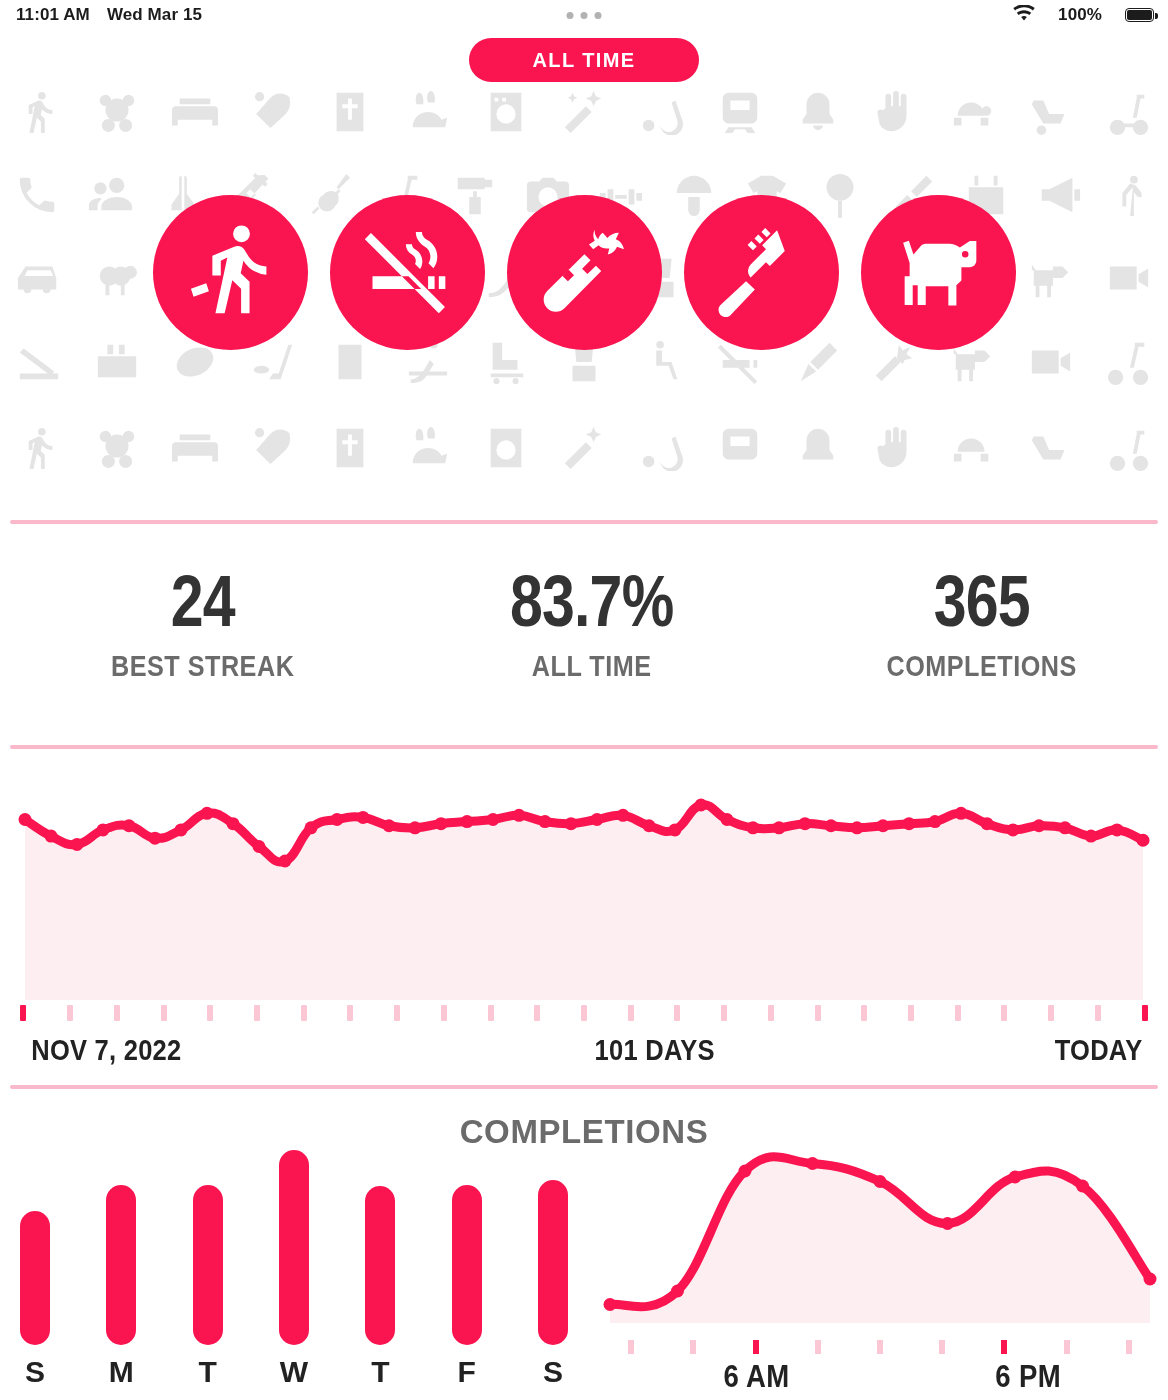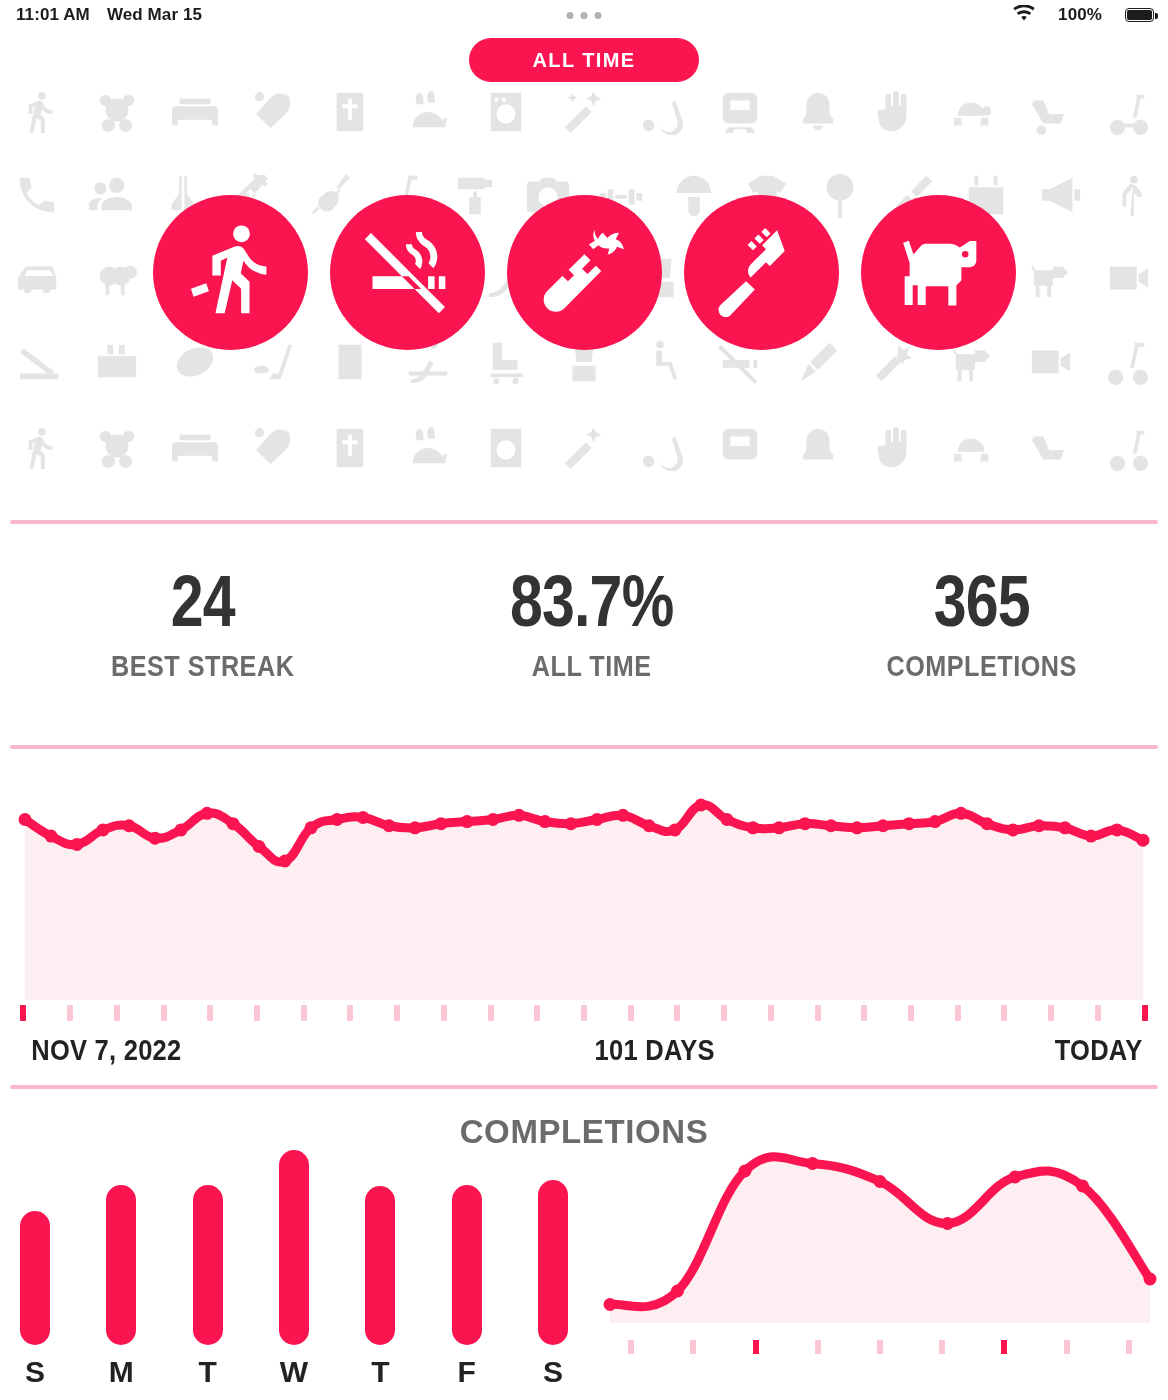--- a/index.html
+++ b/index.html
@@ -821,14 +821,18 @@
       <span class="tk on">
         <i></i>
       </span>
       <span class="tk">
         <i></i>
       </span>
       <span class="tk">
         <i></i>
       </span>
     </div>
+  <div class="todlabels">
+    <span style="left:118px">6 AM</span>
+    <span style="left:390px">6 PM</span>
+  </div>
 
 </div>
 
 </body></html>

